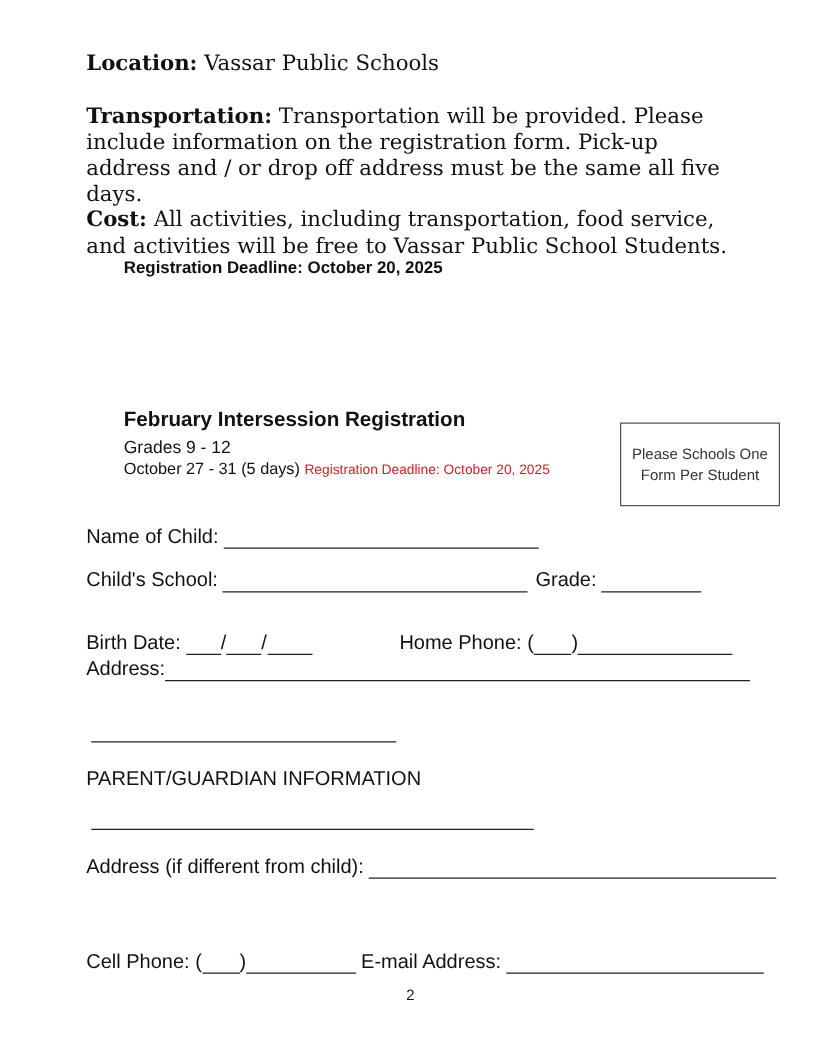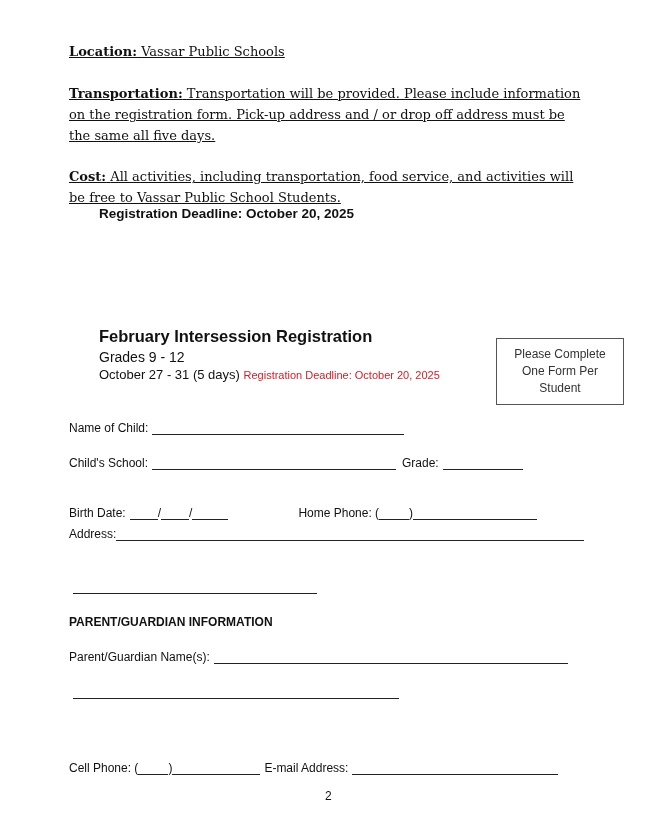--- a/index.html
+++ b/index.html
@@ -9,23 +9,22 @@
     }
     body {
       width: 663px;
       height: 839px;
       position: relative;
       overflow: hidden;
       color: #111111;
     }
     .serif {
       font-family: "DejaVu Serif", "Liberation Serif", serif;
-      font-size: 13px;
+      font-size: 17px;
       line-height: 21px;
-      text-decoration: underline;
     }
     .sans {
       font-family: "Liberation Sans", sans-serif;
       padding-left: 30px;
     }
     .abs { position: absolute; }
     .para { left: 69px; width: 530px; }
     .para b { font-weight: bold; }
 
     #location { top: 41px; }
@@ -48,38 +47,38 @@
       font-size: 12px;
       line-height: 17px;
       color: #333333;
       font-family: "Liberation Sans", sans-serif;
     }
 
     .field-row {
       position: absolute;
       left: 69px;
       font-family: "Liberation Sans", sans-serif;
-      font-size: 12px;
+      font-size: 16px;
       white-space: nowrap;
       display: flex;
       align-items: flex-end;
     }
     .line {
       display: inline-block;
       border-bottom: 1px solid #222222;
       height: 13px;
       margin-left: 4px;
       margin-right: 4px;
     }
     .row-name { top: 421px; }
     .row-school { top: 456px; }
     .row-birth { top: 506px; }
     .row-address { top: 527px; }
     .row-credit { top: 580px; font-weight: bold; }
-    .row-pg-head { top: 615px; font-weight: bold; }
+    .row-pg-head { top: 615px; font-weight: normal; }
     .row-pg-name { top: 650px; }
     .row-pg-addr { top: 685px; }
     .row-cell { top: 761px; }
 
     #page-number {
       top: 789px; left: 325px;
       font-family: "Liberation Sans", sans-serif;
       font-size: 12px;
     }
   </style>
@@ -104,21 +103,21 @@
 <div class="abs sans" id="deadline1">Registration Deadline: October 20, 2025</div>
 
 <div class="abs sans" id="title">February Intersession Registration</div>
 <div class="abs sans" id="grades">Grades 9 - 12</div>
 <div class="abs sans" id="dates">
   <span>October 27 - 31 (5 days)</span>
   <span class="red">Registration Deadline: October 20, 2025</span>
 </div>
 
 <div class="abs" id="notice-box">
-  <span style="width:110px;">Please Complete One Form Per Student</span>
+  <span style="width:110px;">Please Schools One Form Per Student</span>
 </div>
 
 <div class="field-row row-name">
   <span>Name of Child:</span>
   <span class="line" style="width:252px;"></span>
 </div>
 
 <div class="field-row row-school">
   <span>Child's School:</span>
   <span class="line" style="width:244px;"></span>
@@ -144,25 +143,25 @@
   <span class="line" style="width:468px; margin-left:0;"></span>
 </div>
 
 <div class="field-row row-credit">
   <span class="line" style="width:244px;"></span>
 </div>
 
 <div class="field-row row-pg-head">PARENT/GUARDIAN INFORMATION</div>
 
 <div class="field-row row-pg-name">
-  <span>Parent/Guardian Name(s):</span>
   <span class="line" style="width:354px;"></span>
 </div>
 
 <div class="field-row row-pg-addr">
+  <span>Address (if different from child):</span>
   <span class="line" style="width:326px;"></span>
 </div>
 
 <div class="field-row row-cell">
   <span>Cell Phone:  (</span>
   <span class="line" style="width:30px; margin:0;"></span>
   <span>)</span>
   <span class="line" style="width:88px; margin-left:0;"></span>
   <span>E-mail Address:</span>
   <span class="line" style="width:206px;"></span>

